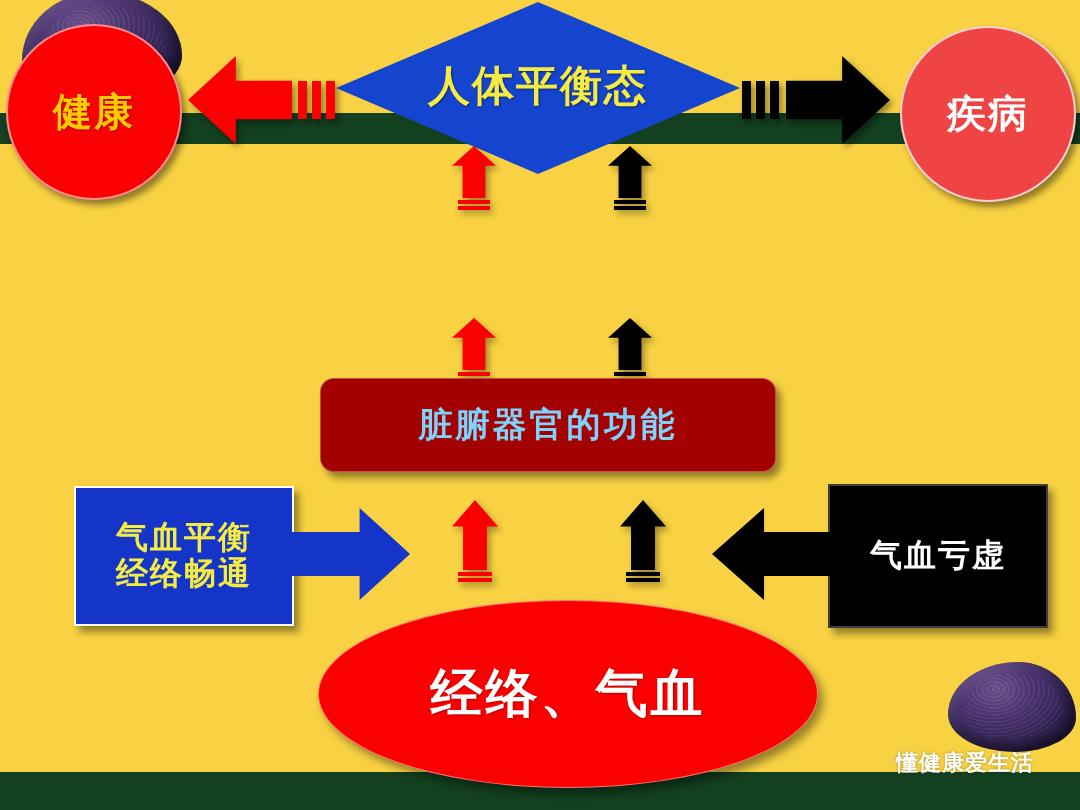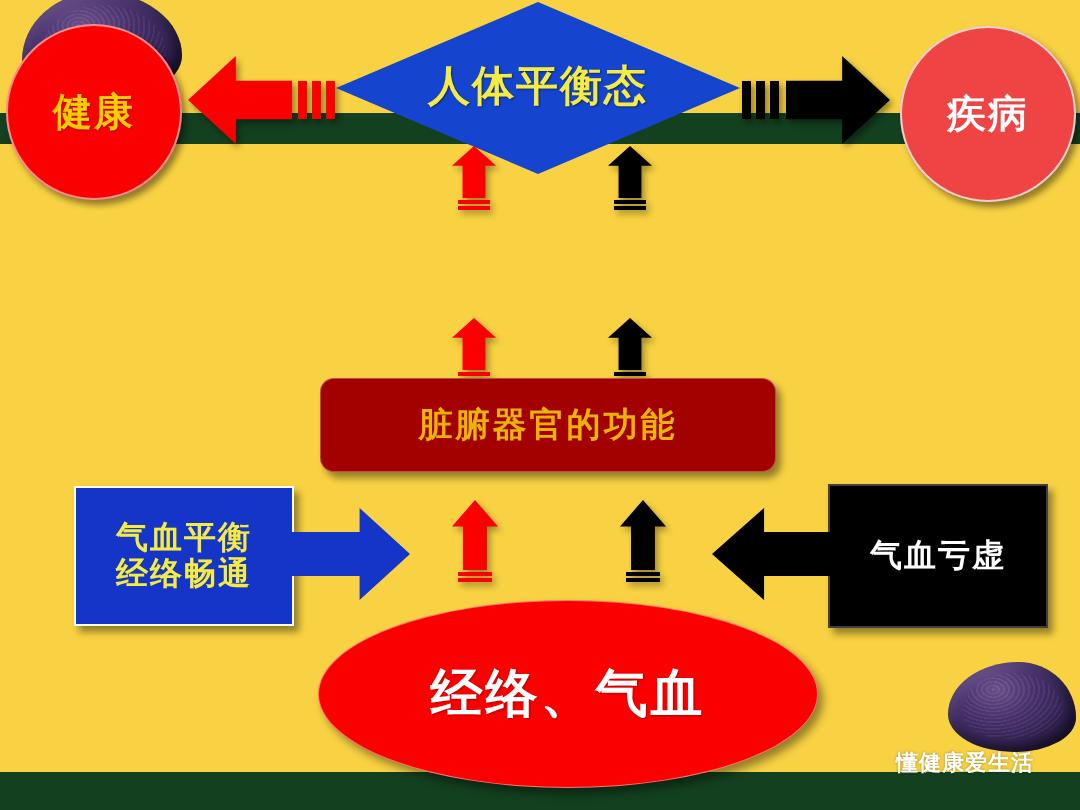--- a/index.html
+++ b/index.html
@@ -177,21 +177,21 @@
   }
   #box-regulation .btext {
     color: #000000; font-size: 34px; font-weight: bold; letter-spacing: 3px;
   }
   #box-organs {
     left: 320px; top: 378px; width: 456px; height: 94px;
     background: #a30000;
     border: 1px solid rgba(255,255,255,.30);
   }
   #box-organs .btext {
-    color: #eab308; font-size: 34px; font-weight: bold; letter-spacing: 3px;
+    color: #7dd3fc; font-size: 34px; font-weight: bold; letter-spacing: 3px;
   }
 
   
   #ellipse-meridian {
     position: absolute;
     left: 318px; top: 600px; width: 500px; height: 188px;
     background: #fb0000;
     border-radius: 50%;
     display: flex; align-items: center; justify-content: center;
     box-shadow: 5px 6px 8px rgba(0,0,0,.40);

